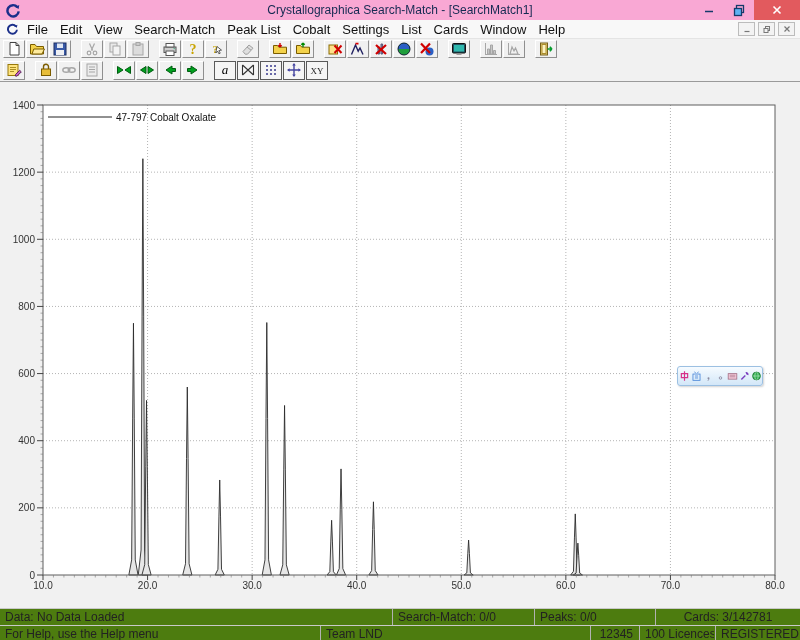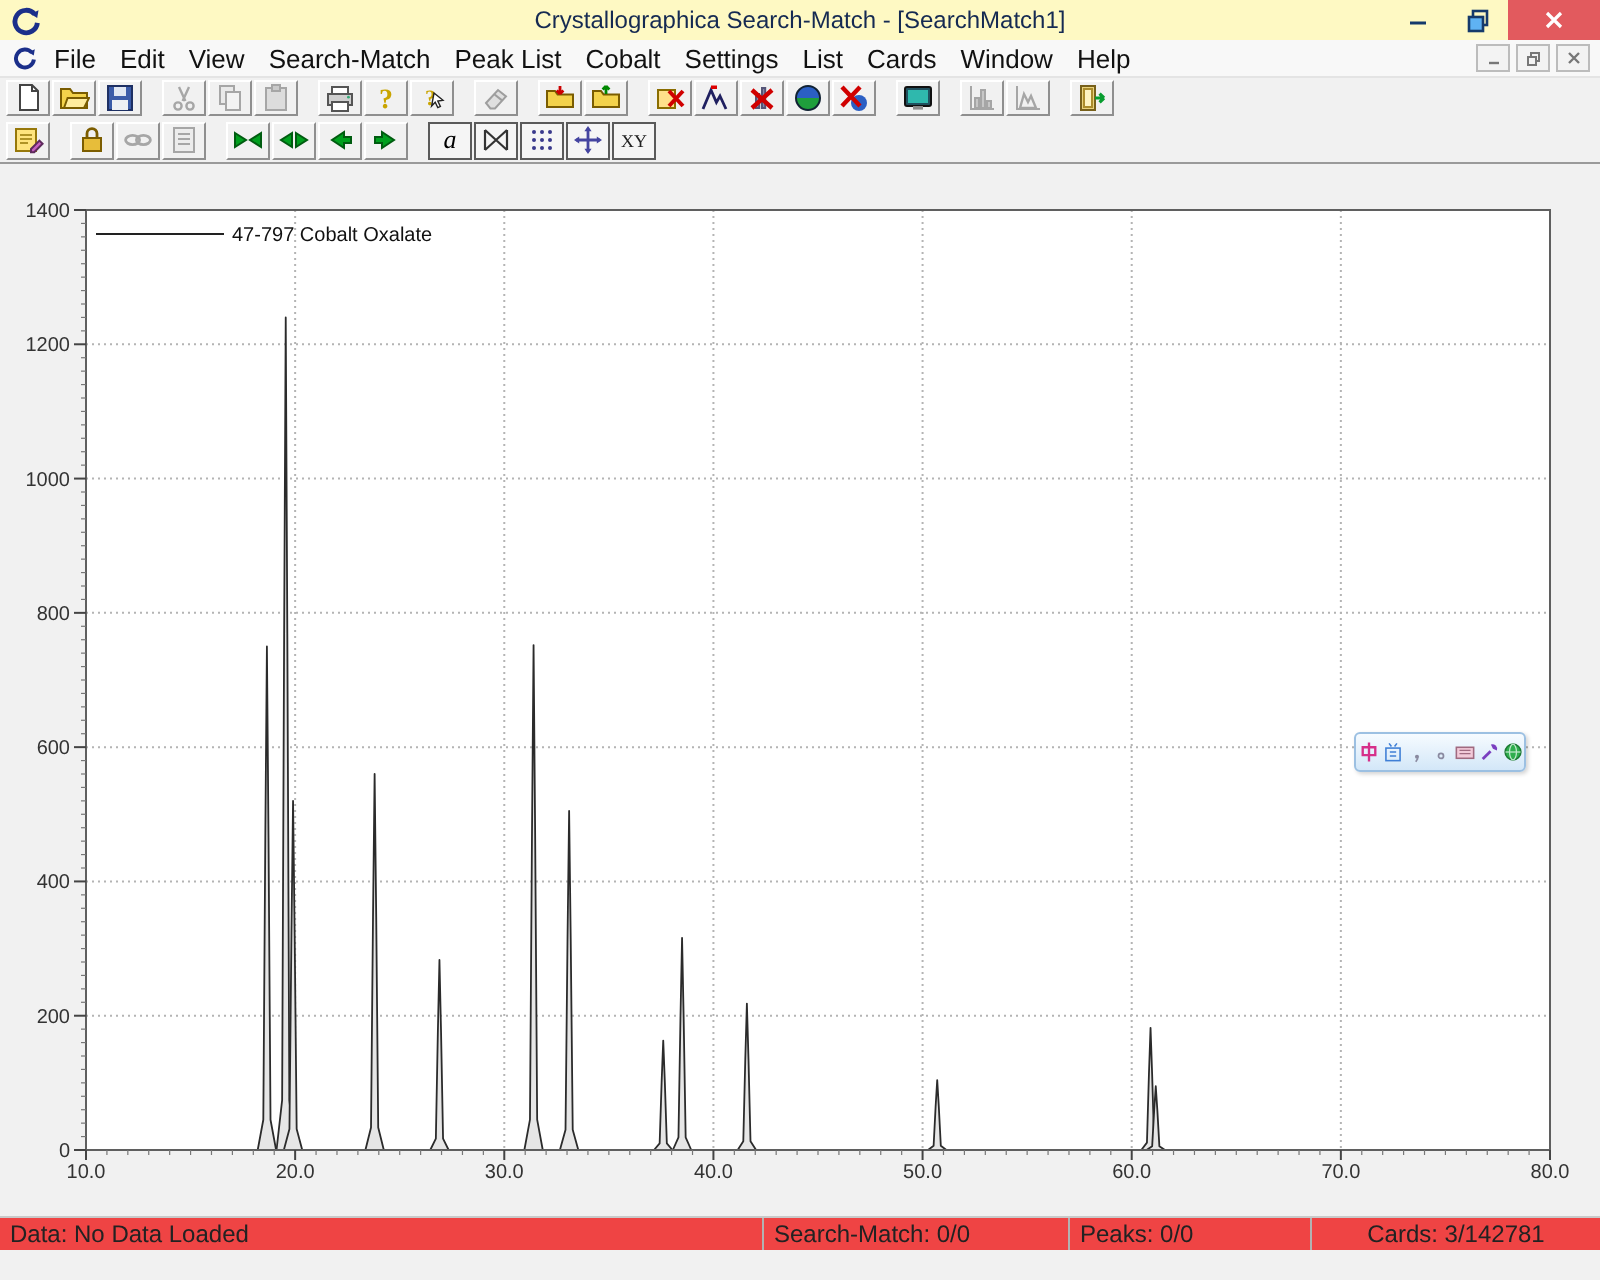--- a/index.html
+++ b/index.html
@@ -1,20 +1,20 @@
 <!DOCTYPE html>
 <html><head>
 <meta charset="utf-8">
 <style>
   html,body{margin:0;padding:0;width:800px;height:640px;overflow:hidden;
     font-family:"Liberation Sans",sans-serif;background:#f1f1f1;}
   #app{width:800px;height:640px;position:relative;background:#f1f1f1;}
 
   
-  .titlebar{height:20px;background:#fef9c3;display:flex;align-items:center;position:relative;}
+  .titlebar{height:20px;background:#f9a8d4;display:flex;align-items:center;position:relative;}
   .app-icon{margin-left:5px;display:flex;align-items:center;z-index:2;}
   .title{position:absolute;left:0;right:0;text-align:center;font-size:12px;color:#152a52;z-index:1;}
   .winbtns{margin-left:auto;display:flex;height:100%;z-index:2;}
   .winbtn{width:30px;height:100%;display:flex;align-items:center;justify-content:center;}
   .winbtn.close{width:46px;background:#e25a5e;}
 
   
   .menubar{height:18px;background:#f8f8f8;display:flex;align-items:center;font-size:13px;color:#111;
     padding-left:3px;border-bottom:1px solid #e4e4e4;}
   .menu-icon{display:flex;align-items:center;margin:0 3px;}
@@ -37,21 +37,21 @@
   
   .client{position:relative;height:526px;background:#f1f1f1;}
   #chart{display:block;}
 
   
   .ime{position:absolute;left:677px;top:284px;width:84px;height:18px;
     background:linear-gradient(#f6fbff,#d3e7f8);border:1px solid #9cc0e2;border-radius:3px;
     display:flex;align-items:center;justify-content:space-around;box-shadow:1px 1px 2px rgba(0,0,0,.18);}
 
   
-  .status{position:relative;background:#ef4444;font-size:12px;color:#222;}
+  .status{position:relative;background:#4d7c0f;font-size:12px;color:#222;}
   .s1{height:16px;border-top:1px solid #c9c9c9;}
   .s2{height:15px;border-top:1px solid #c9c9c9;}
   .sfield{position:absolute;top:0;bottom:0;display:flex;align-items:center;padding:0 5px;
     white-space:nowrap;overflow:hidden;box-sizing:border-box;}
   .sfield.bordered{border-left:1px solid #b2b2b2;}
   .sfield.right{justify-content:flex-end;}
   .sfield.center{justify-content:center;}
 </style>
 </head>
 <body>
@@ -594,18 +594,25 @@
             <circle cx="7" cy="8" r="5" fill="#2fae4e" stroke="#1c7a33"></circle>
             <ellipse cx="7" cy="8" rx="2.2" ry="5" fill="none" stroke="#bfe8cb" stroke-width=".8"></ellipse>
             <path d="M2.2 8h9.6" stroke="#bfe8cb" stroke-width=".8"></path>
           </svg>
         </span>
       </div>
   </div>
 
   <div class="status s1" id="st1">
       <div class="sfield" style="left:0px;width:399px">Data: No Data Loaded</div>
-      <div class="sfield bordered" style="left:381px;width:133px">Search-Match: 0/0</div>
+      <div class="sfield bordered" style="left:392px;width:133px">Search-Match: 0/0</div>
       <div class="sfield bordered" style="left:534px;width:120px">Peaks: 0/0</div>
       <div class="sfield bordered center" style="left:655px;width:145px">Cards: 3/142781</div>
     </div>
+  <div class="status s2" id="st2">
+      <div class="sfield" style="left:0px;width:319px">For Help, use the Help menu</div>
+      <div class="sfield bordered" style="left:320px;width:269px">Team LND</div>
+      <div class="sfield bordered right" style="left:590px;width:48px">12345</div>
+      <div class="sfield bordered" style="left:639px;width:75px">100 Licences</div>
+      <div class="sfield bordered" style="left:715px;width:85px">REGISTERED</div>
+    </div>
 
 </div>
 
 </body></html>

